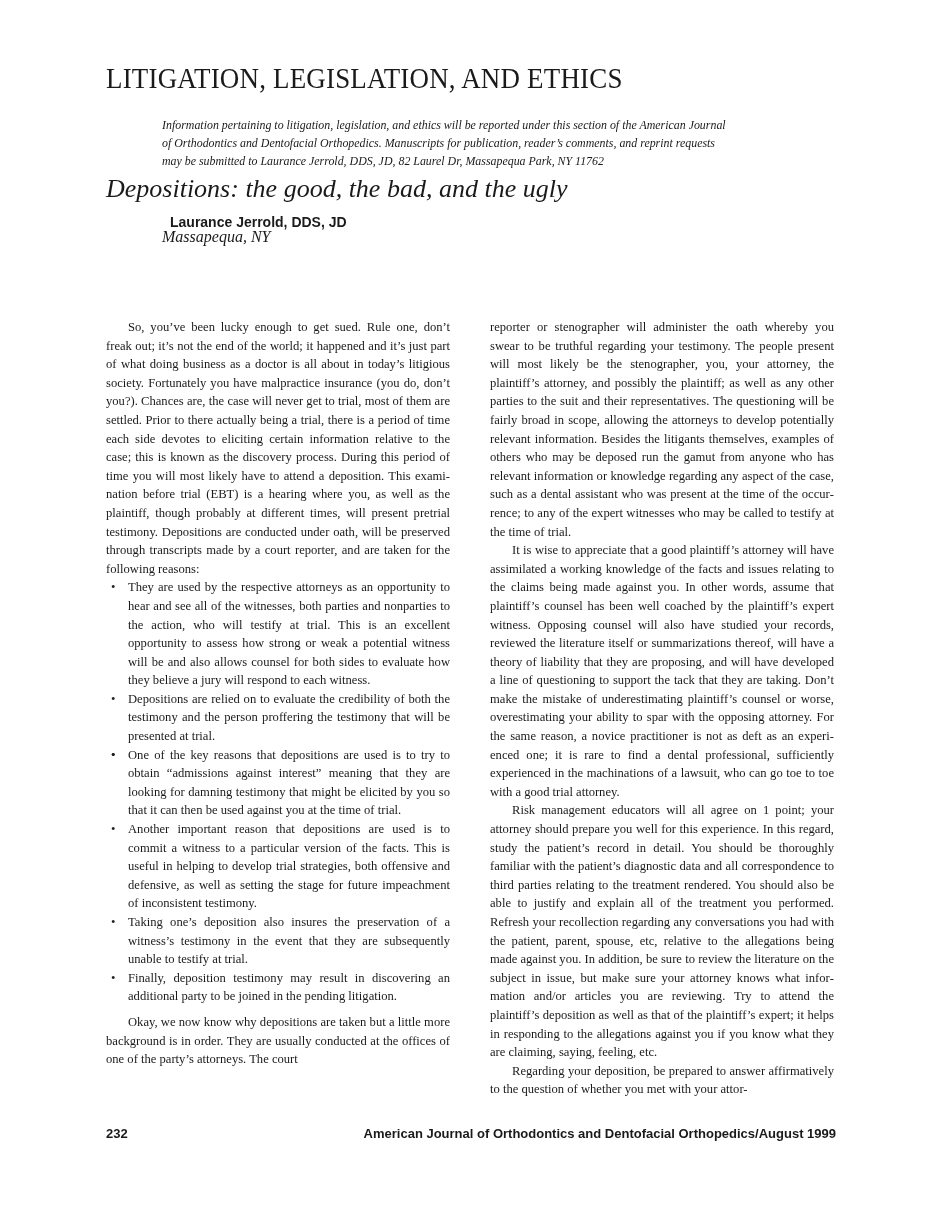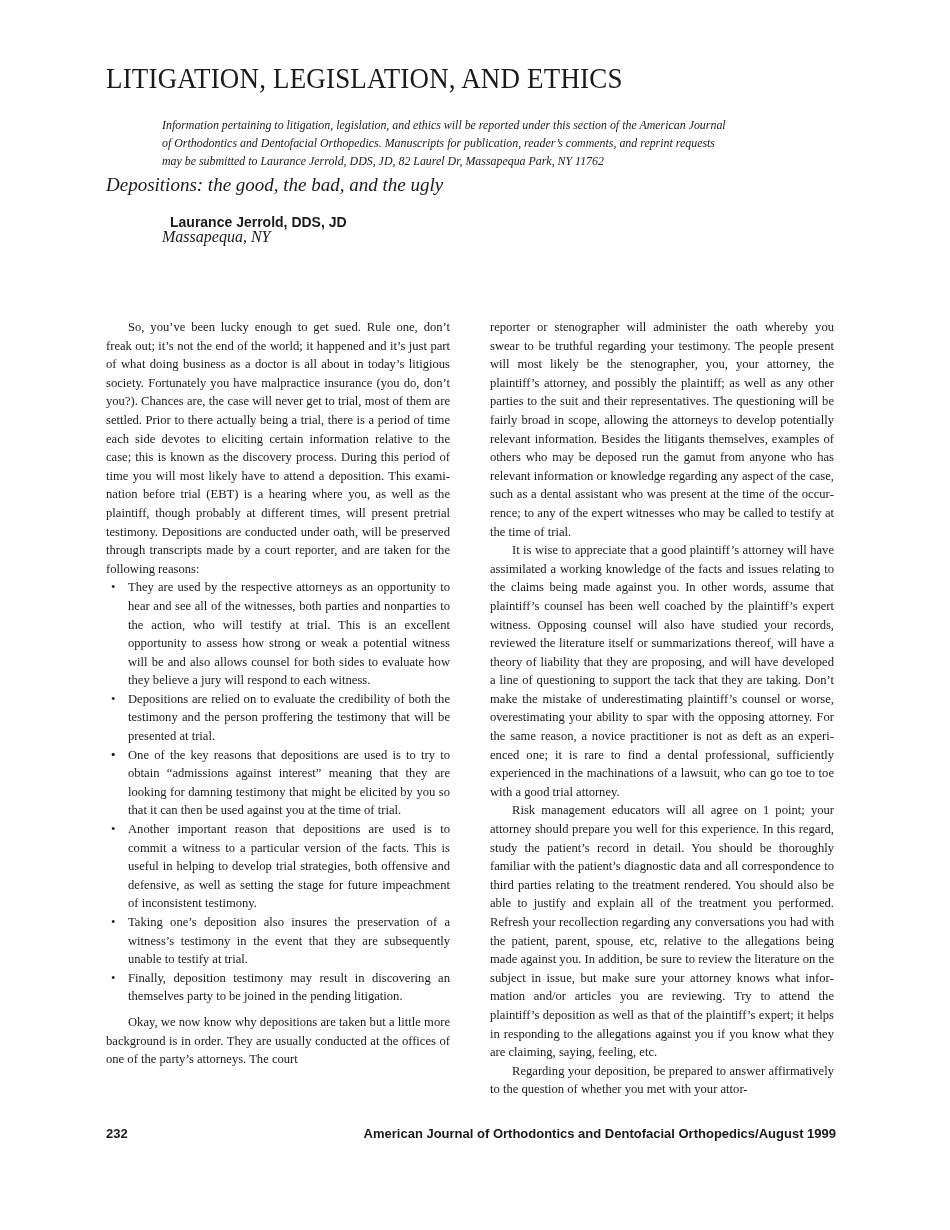--- a/index.html
+++ b/index.html
@@ -12,21 +12,21 @@
     transform: scaleX(0.93); transform-origin: left top;
   }
   .intro {
     position: absolute; left: 146px; top: 116px; width: 690px;
     font-family: "Liberation Serif", serif; font-style: italic; font-size: 12.4px; line-height: 18px;
     margin: 0;
   }
   .intro span { display: block; white-space: nowrap; transform: scaleX(0.96); transform-origin: left; }
   .article-title {
     position: absolute; left: 90px; top: 174px;
-    font-family: "Liberation Serif", serif; font-style: italic; font-size: 19px; font-weight: normal; margin: 0;
+    font-family: "Liberation Serif", serif; font-style: italic; font-size: 26px; font-weight: normal; margin: 0;
     white-space: nowrap;
   }
   .author {
     position: absolute; left: 146px; top: 206px;
     font-family: "Liberation Sans", sans-serif; font-weight: bold; font-size: 14px; margin: 8px;
   }
   .affil {
     position: absolute; left: 146px; top: 228px;
     font-family: "Liberation Serif", serif; font-style: italic; font-size: 16px; margin: 0;
   }
@@ -69,21 +69,21 @@
 
   <div class="col left">
     <p>So, you’ve been lucky enough to get sued. Rule one, don’t freak out; it’s not the end of the world; it happened and it’s just part of what doing business as a doctor is all about in today’s litigious society. Fortunately you have malpractice insurance (you do, don’t you?). Chances are, the case will never get to trial, most of them are settled. Prior to there actu­ally being a trial, there is a period of time each side devotes to eliciting certain information relative to the case; this is known as the discovery process. During this period of time you will most likely have to attend a deposition. This exami­nation before trial (EBT) is a hearing where you, as well as the plaintiff, though probably at different times, will present pretrial testimony. Depositions are conducted under oath, will be preserved through transcripts made by a court reporter, and are taken for the following reasons:</p>
     <ul class="bullets">
       <li><span class="bullet-dot">•</span><span>They are used by the respective attorneys as an opportu­nity to hear and see all of the witnesses, both parties and nonparties to the action, who will testify at trial. This is an excellent opportunity to assess how strong or weak a potential witness will be and also allows counsel for both sides to evaluate how they believe a jury will respond to each witness.</span></li>
       <li><span class="bullet-dot">•</span><span>Depositions are relied on to evaluate the credibility of both the testimony and the person proffering the testimony that will be presented at trial.</span></li>
       <li><span class="bullet-dot">•</span></li>
       <li><span class="bullet-dot">•</span><span>One of the key reasons that depositions are used is to try to obtain “admissions against interest” meaning that they are looking for damning testimony that might be elicited by you so that it can then be used against you at the time of trial.</span></li>
       <li><span class="bullet-dot">•</span><span>Another important reason that depositions are used is to commit a witness to a particular version of the facts. This is useful in helping to develop trial strategies, both offen­sive and defensive, as well as setting the stage for future impeachment of inconsistent testimony.</span></li>
       <li><span class="bullet-dot">•</span><span>Taking one’s deposition also insures the preservation of a witness’s testimony in the event that they are subsequently unable to testify at trial.</span></li>
-      <li><span class="bullet-dot">•</span><span>Finally, deposition testimony may result in discovering an themselves party to be joined in the pending litigation.</span></li>
+      <li><span class="bullet-dot">•</span><span>Finally, deposition testimony may result in discovering an additional party to be joined in the pending litigation.</span></li>
     </ul>
     <p class="spaced">Okay, we now know why depositions are taken but a lit­tle more background is in order. They are usually conducted at the offices of one of the party’s attorneys. The court</p>
   </div>
 
   <div class="col right">
     <p class="noindent">reporter or stenographer will administer the oath whereby you swear to be truthful regarding your testimony. The peo­ple present will most likely be the stenographer, you, your attorney, the plaintiff’s attorney, and possibly the plaintiff; as well as any other parties to the suit and their representatives. The questioning will be fairly broad in scope, allowing the attorneys to develop potentially relevant information. Besides the litigants themselves, examples of others who may be deposed run the gamut from anyone who has relevant infor­mation or knowledge regarding any aspect of the case, such as a dental assistant who was present at the time of the occur­rence; to any of the expert witnesses who may be called to testify at the time of trial.</p>
     <p>It is wise to appreciate that a good plaintiff’s attorney will have assimilated a working knowledge of the facts and issues relating to the claims being made against you. In other words, assume that plaintiff’s counsel has been well coached by the plaintiff’s expert witness. Opposing counsel will also have studied your records, reviewed the literature itself or summa­rizations thereof, will have a theory of liability that they are proposing, and will have developed a line of questioning to support the tack that they are taking. Don’t make the mistake of underestimating plaintiff’s counsel or worse, overestimat­ing your ability to spar with the opposing attorney. For the same reason, a novice practitioner is not as deft as an experi­enced one; it is rare to find a dental professional, sufficiently experienced in the machinations of a lawsuit, who can go toe to toe with a good trial attorney.</p>
     <p>Risk management educators will all agree on 1 point; your attorney should prepare you well for this experience. In this regard, study the patient’s record in detail. You should be thoroughly familiar with the patient’s diagnostic data and all correspondence to third parties relating to the treatment ren­dered. You should also be able to justify and explain all of the treatment you performed. Refresh your recollection regard­ing any conversations you had with the patient, parent, spouse, etc, relative to the allegations being made against you. In addition, be sure to review the literature on the sub­ject in issue, but make sure your attorney knows what infor­mation and/or articles you are reviewing. Try to attend the plaintiff’s deposition as well as that of the plaintiff’s expert; it helps in responding to the allegations against you if you know what they are claiming, saying, feeling, etc.</p>
     <p>Regarding your deposition, be prepared to answer affir­matively to the question of whether you met with your attor-</p>
   </div>

